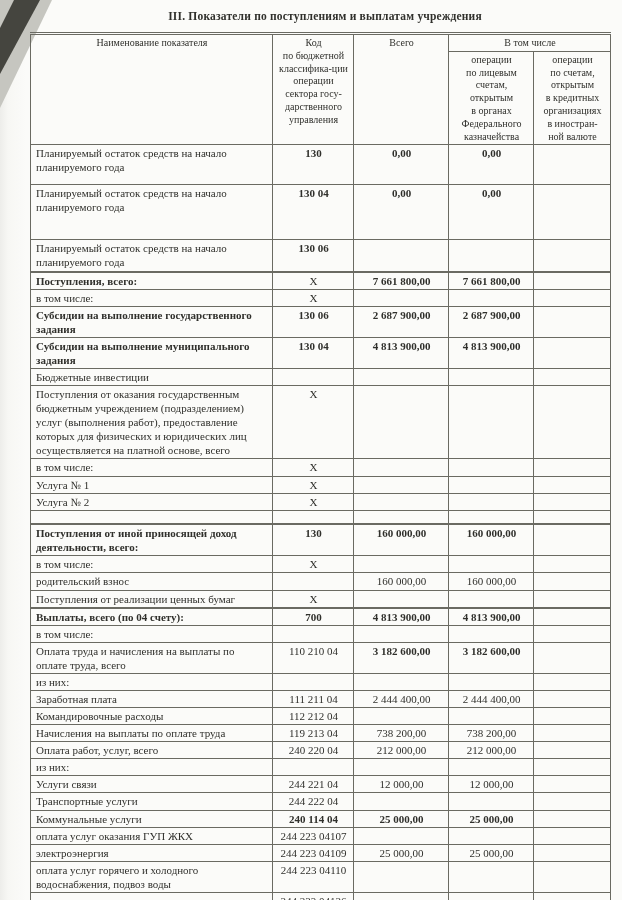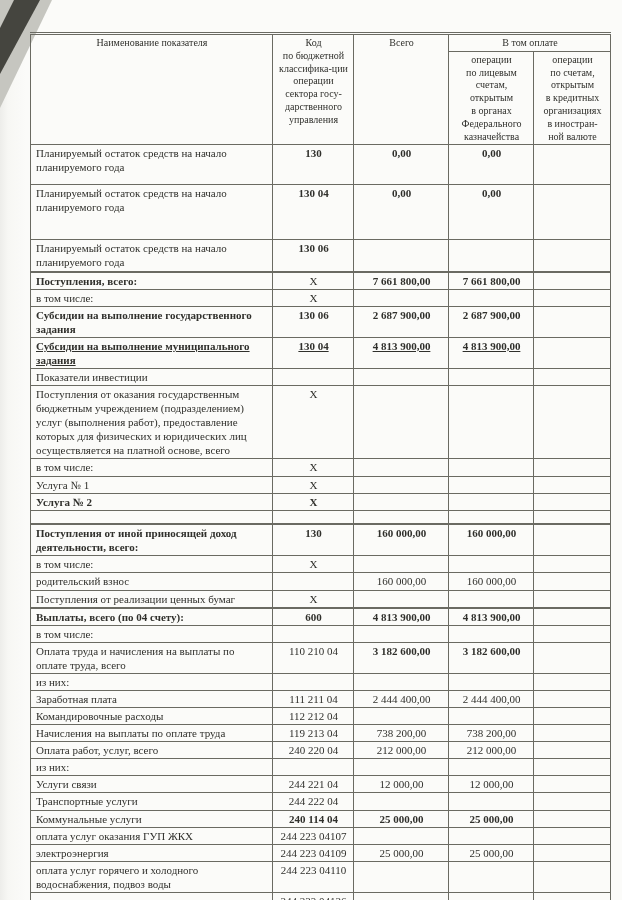--- a/index.html
+++ b/index.html
@@ -85,41 +85,42 @@
   tbody tr:nth-child(18) td { border-top-width: 2px; }
 </style>
 </head>
 <body>
 
 <div class="page">
 
   <div class="corner-light"></div>
   <div class="corner-dark"></div>
 
+  <div class="title">III. Показатели по поступлениям и выплатам учреждения</div>
 
   <table class="budget">
     <colgroup>
       <col class="w-name">
       <col class="w-code">
       <col class="w-total">
       <col class="w-treasury">
       <col class="w-foreign">
     </colgroup>
     <thead>
       <tr class="group-hdr-row">
         <th rowspan="2">Наименование показателя</th>
         <th rowspan="2">Код
 по бюджетной
 классифика-ции
 операции
 сектора госу-
 дарственного
 управления</th>
         <th rowspan="2">Всего</th>
-        <th colspan="2">В том оплате</th>
+        <th colspan="2">В том числе</th>
       </tr>
       <tr class="sub-hdr-row">
         <th>операции
 по лицевым счетам,
 открытым
 в органах
 Федерального
 казначейства</th>
         <th>операции
 по счетам,
@@ -166,29 +167,29 @@
           <td class="c-treasury"></td>
           <td class="c-foreign"></td>
         </tr>
         <tr style="height: 29px;">
           <td class="c-name b">Субсидии на выполнение государственного задания</td>
           <td class="c-code b">130 06</td>
           <td class="c-total b">2 687 900,00</td>
           <td class="c-treasury b">2 687 900,00</td>
           <td class="c-foreign"></td>
         </tr>
-        <tr style="height: 29px; text-decoration: underline;">
+        <tr style="height: 29px;">
           <td class="c-name b">Субсидии на выполнение муниципального задания</td>
           <td class="c-code b">130 04</td>
           <td class="c-total b">4 813 900,00</td>
           <td class="c-treasury b">4 813 900,00</td>
           <td class="c-foreign"></td>
         </tr>
         <tr style="height: 14px;">
-          <td class="c-name">Показатели инвестиции</td>
+          <td class="c-name">Бюджетные инвестиции</td>
           <td class="c-code"></td>
           <td class="c-total"></td>
           <td class="c-treasury"></td>
           <td class="c-foreign"></td>
         </tr>
         <tr style="height: 68px; margin-left: 16px;">
           <td class="c-name">Поступления от оказания государственным бюджетным учреждением (подразделением) услуг (выполнения работ), предоставление которых для физических и юридических лиц осуществляется на платной основе, всего</td>
           <td class="c-code">X</td>
           <td class="c-total"></td>
           <td class="c-treasury"></td>
@@ -201,21 +202,21 @@
           <td class="c-treasury"></td>
           <td class="c-foreign"></td>
         </tr>
         <tr style="height: 14px;">
           <td class="c-name">Услуга № 1</td>
           <td class="c-code">X</td>
           <td class="c-total"></td>
           <td class="c-treasury"></td>
           <td class="c-foreign"></td>
         </tr>
-        <tr style="height: 14px; font-weight: bold;">
+        <tr style="height: 14px;">
           <td class="c-name">Услуга № 2</td>
           <td class="c-code">X</td>
           <td class="c-total"></td>
           <td class="c-treasury"></td>
           <td class="c-foreign"></td>
         </tr>
         <tr style="height: 14px;">
           <td class="c-name"></td>
           <td class="c-code"></td>
           <td class="c-total"></td>
@@ -245,21 +246,21 @@
         </tr>
         <tr style="height: 14px;">
           <td class="c-name">Поступления от реализации ценных бумаг</td>
           <td class="c-code">X</td>
           <td class="c-total"></td>
           <td class="c-treasury"></td>
           <td class="c-foreign"></td>
         </tr>
         <tr style="height: 15px;">
           <td class="c-name b">Выплаты, всего (по 04 счету):</td>
-          <td class="c-code b">600</td>
+          <td class="c-code b">700</td>
           <td class="c-total b">4 813 900,00</td>
           <td class="c-treasury b">4 813 900,00</td>
           <td class="c-foreign"></td>
         </tr>
         <tr style="height: 14px;">
           <td class="c-name">в том числе:</td>
           <td class="c-code"></td>
           <td class="c-total"></td>
           <td class="c-treasury"></td>
           <td class="c-foreign"></td>

